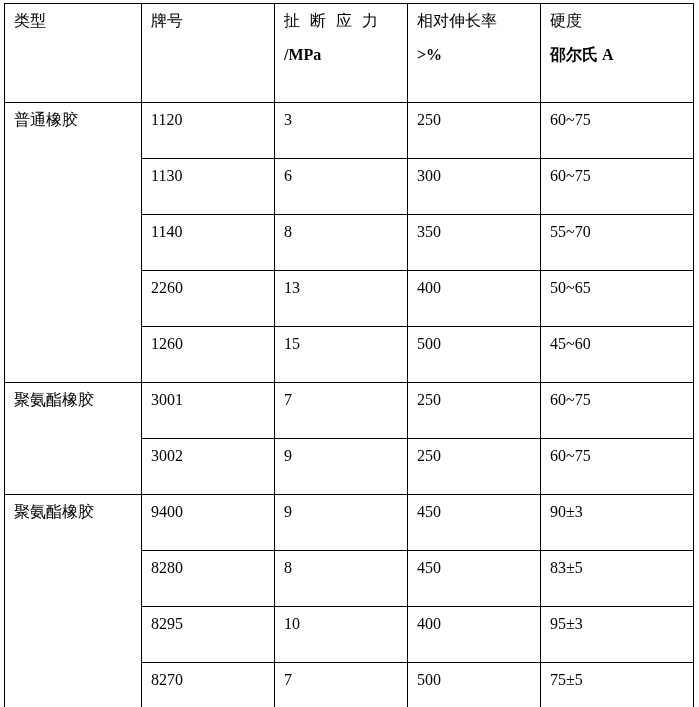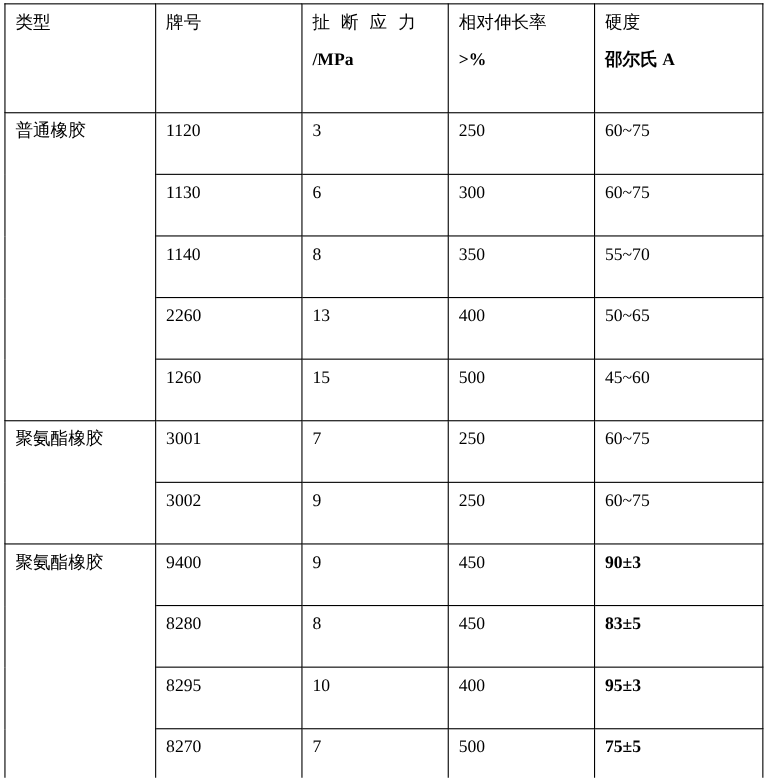--- a/index.html
+++ b/index.html
@@ -60,21 +60,21 @@
   td.group {
     vertical-align: top;
   }
   
   tr.body td {
     height: 43px;
   }
   tr.body-first td {
     height: 43px;
   }
-  .nowrap { white-space: nowrap; font-weight: bold; }
+  .nowrap { white-space: nowrap; }
 </style>
 </head>
 <body>
 
 <div class="page">
   <table class="spec">
     <colgroup>
       <col class="c0">
         <col class="c1">
         <col class="c2">

